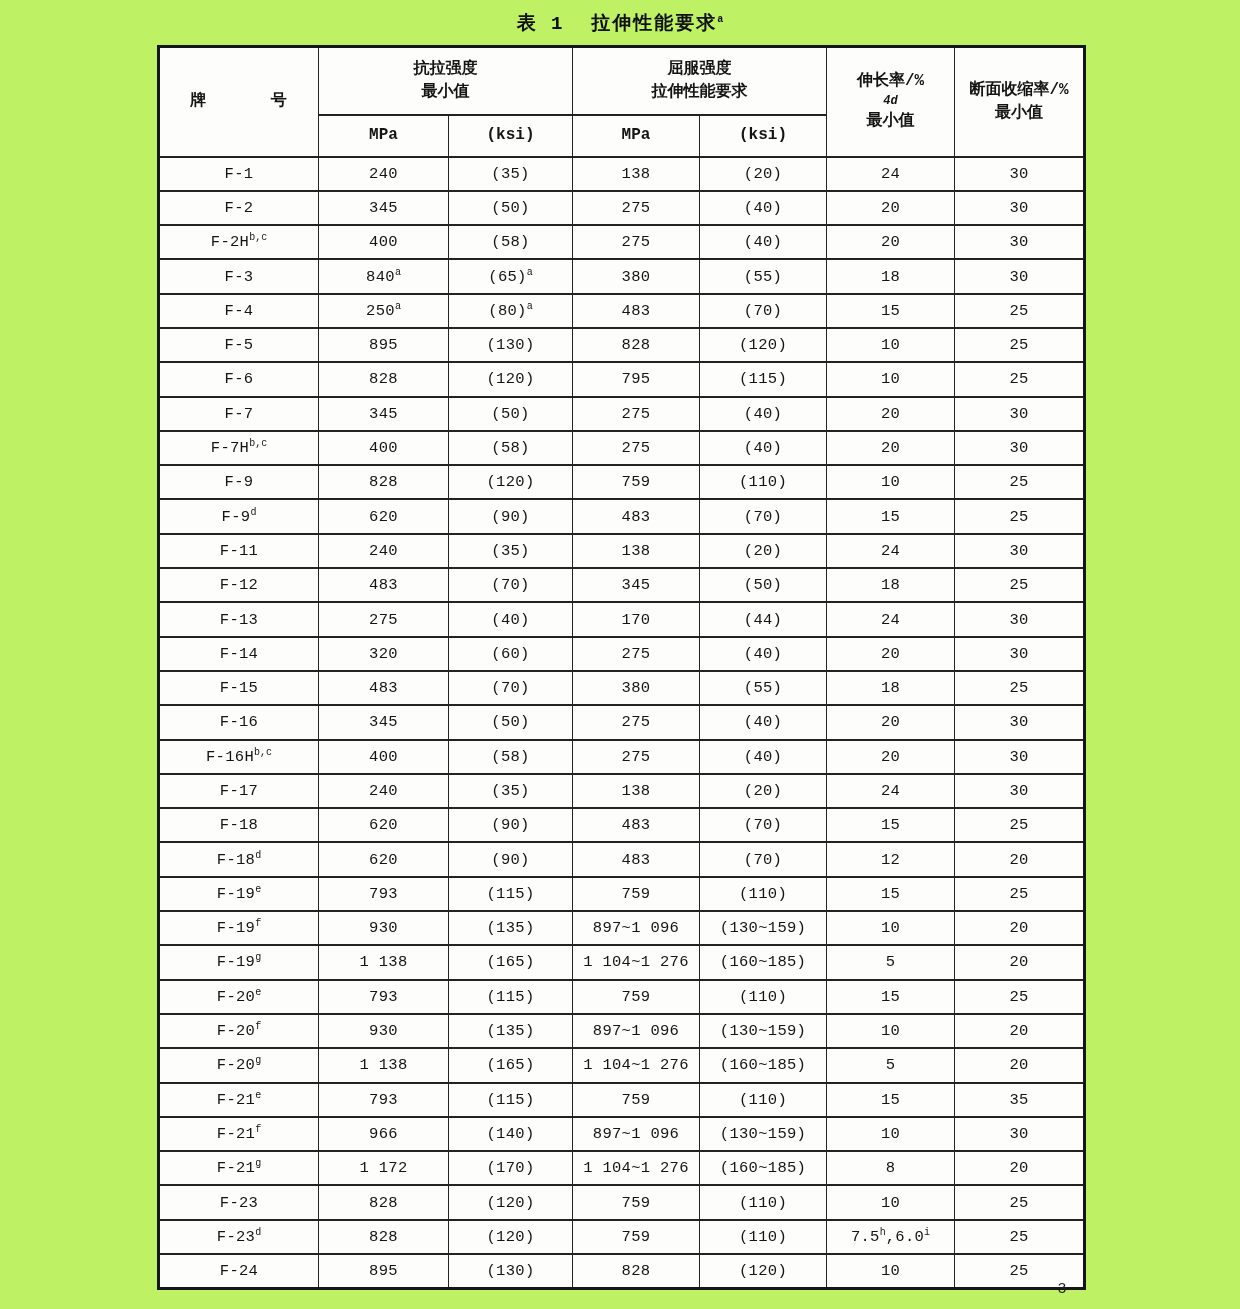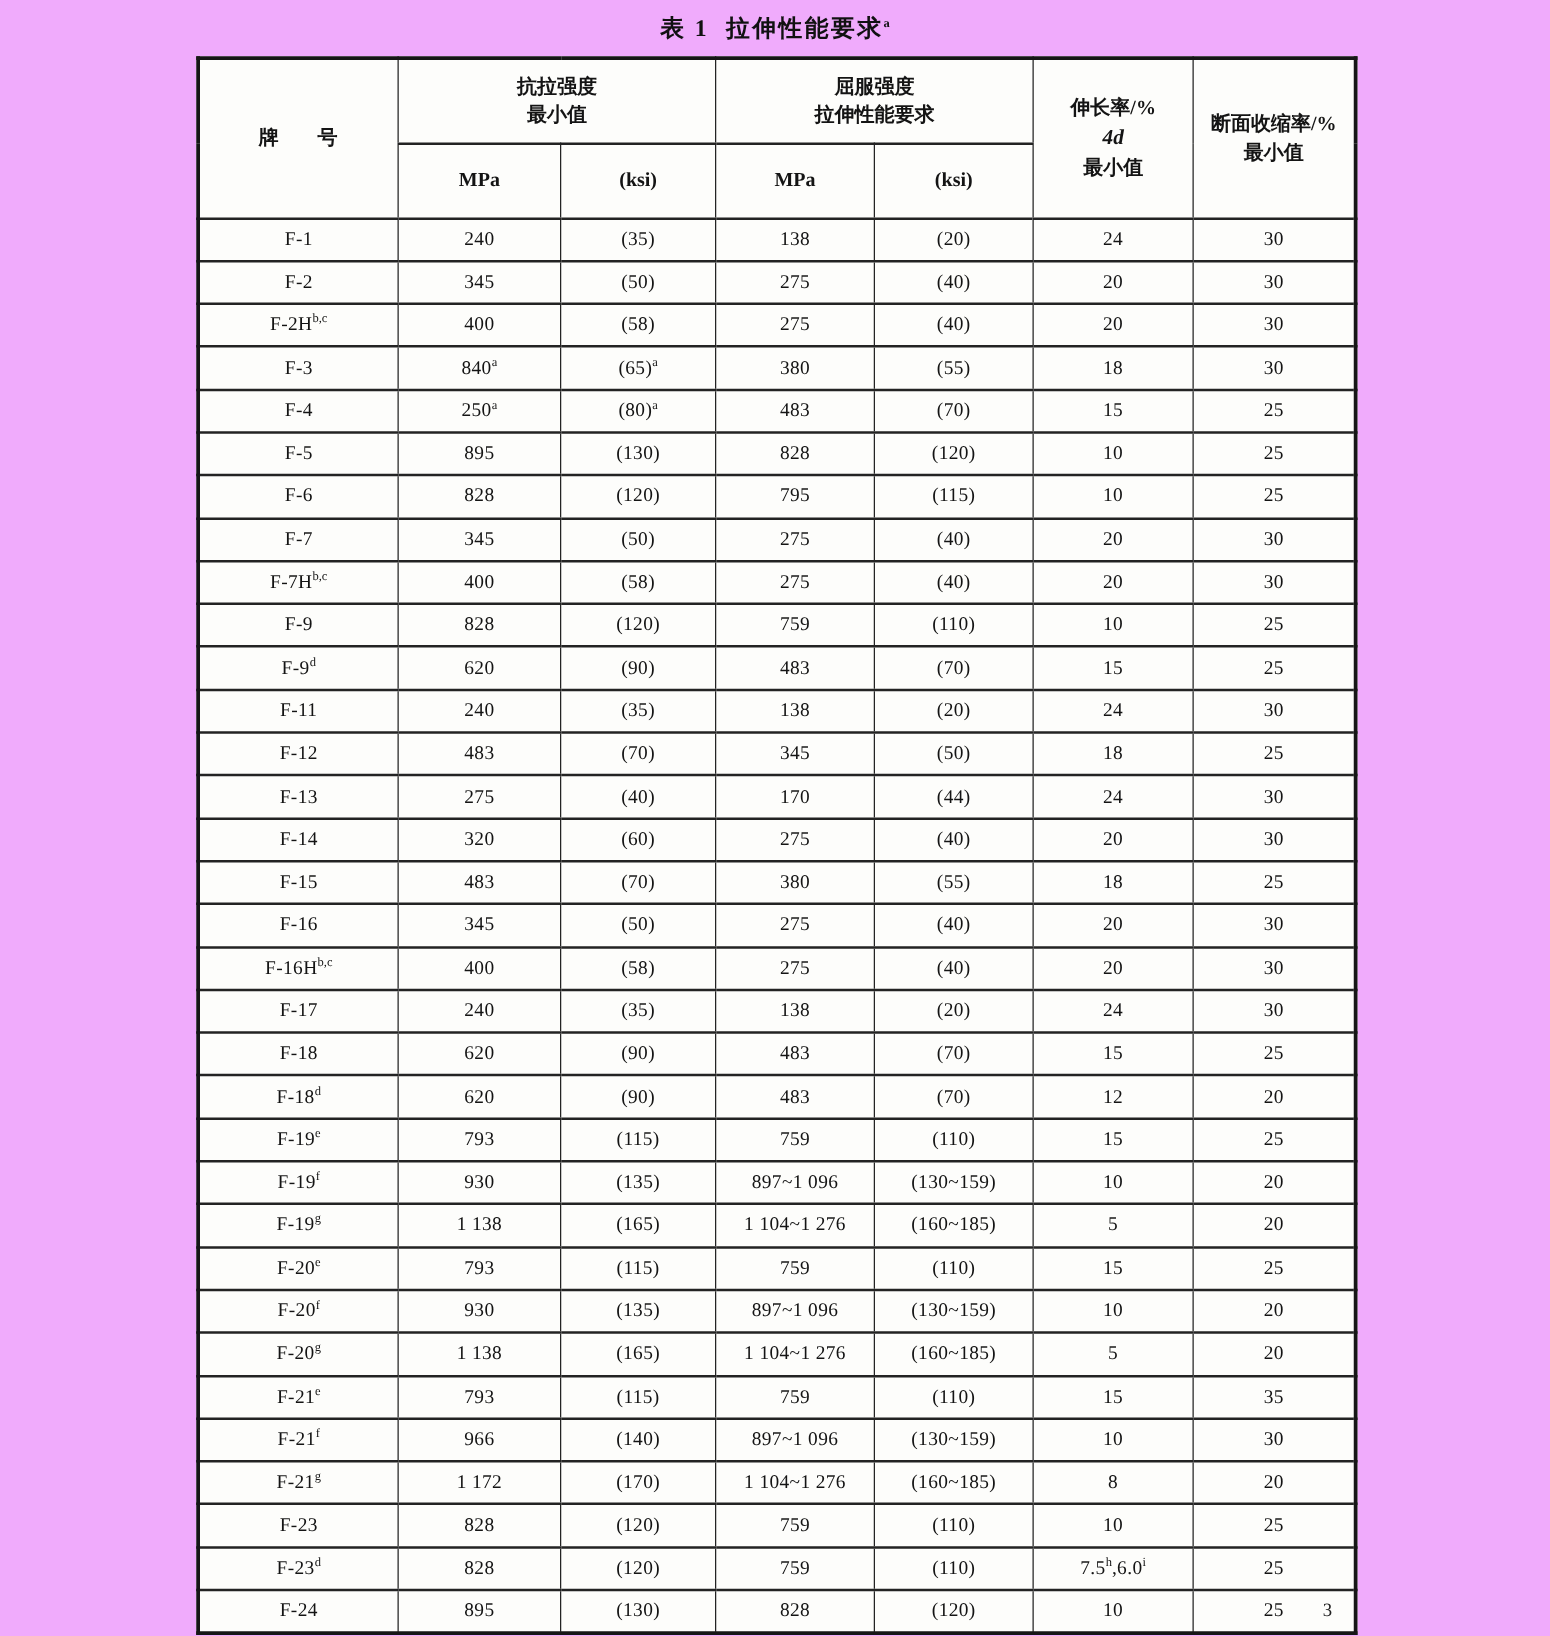--- a/index.html
+++ b/index.html
@@ -6,22 +6,23 @@
   html, body { margin: 0; padding: 0; }
   body {
     width: 1240px; height: 1309px;
     background: #f6f6f4;
     font-family: "Liberation Serif", "DejaVu Serif", "DejaVu Sans", serif;
     color: #161616;
   }
   .page {
     position: relative;
     width: 1240px; height: 1309px;
-    background: #f0abfc;
+    background: #bef264;
     overflow: hidden;
+    font-family: Liberation Mono, monospace;
   }
   .doc-title {
     position: absolute;
     top: 10px; left: 0;
     width: 100%;
     text-align: center;
     font-size: 19px;
     font-weight: bold;
     letter-spacing: 2px;
     white-space: pre;
@@ -51,23 +52,23 @@
     color: #141414;
     overflow: hidden;
   }
   table.main { border: 3px solid #161616; }
   thead th {
     font-size: 16px;
     font-weight: 600;
     line-height: 1.45;
   }
   thead tr.h1 { height: 68px; }
-  thead tr.h2 { height: 60px; margin-left: 28px; }
+  thead tr.h2 { height: 42px; margin-left: 28px; }
   .hline { display: block; }
-  .italic-line { font-style: italic; font-size: 17px; }
+  .italic-line { font-style: italic; font-size: 12px; }
   .grade-head { white-space: pre; letter-spacing: 1px; }
   tbody tr { height: 34.3px; margin-top: 40px; }
   tbody td { font-size: 15.5px; letter-spacing: 0.3px; }
   .page-number {
     position: absolute;
     left: 1042px; top: 1281px;
     width: 40px;
     text-align: center;
     font-size: 15px;
     color: #222;

